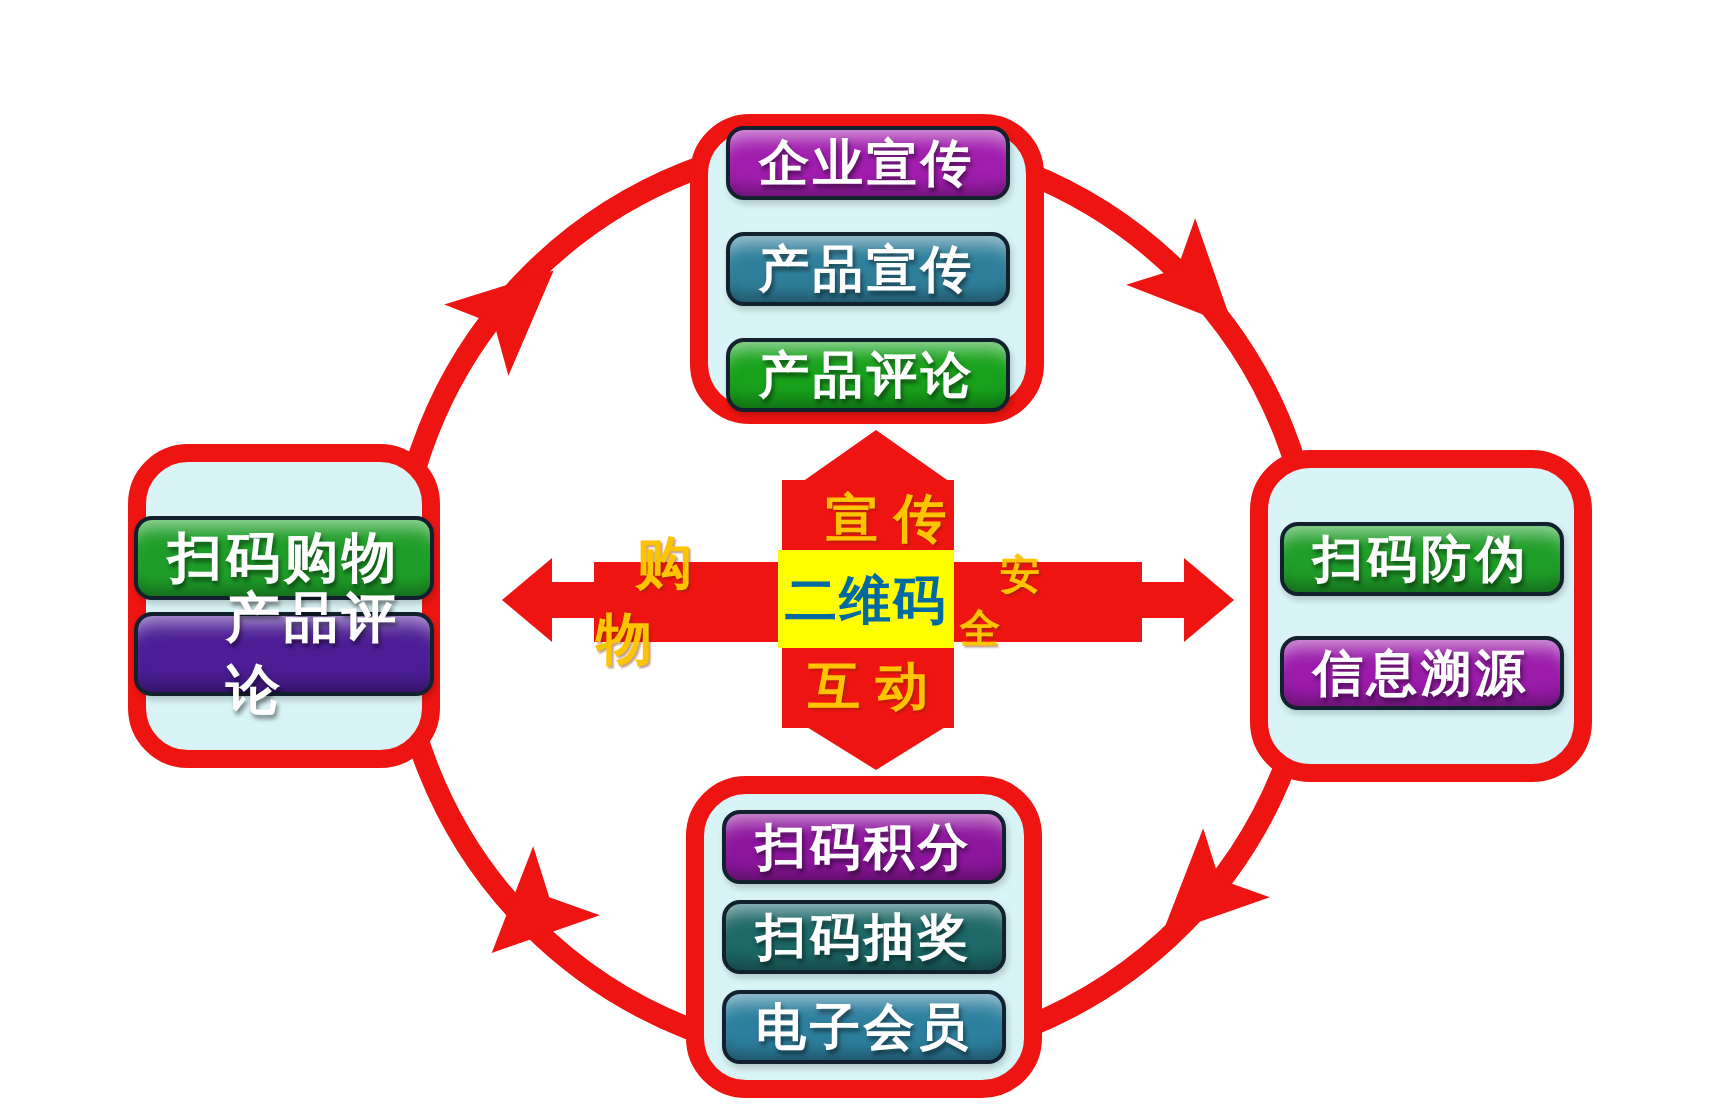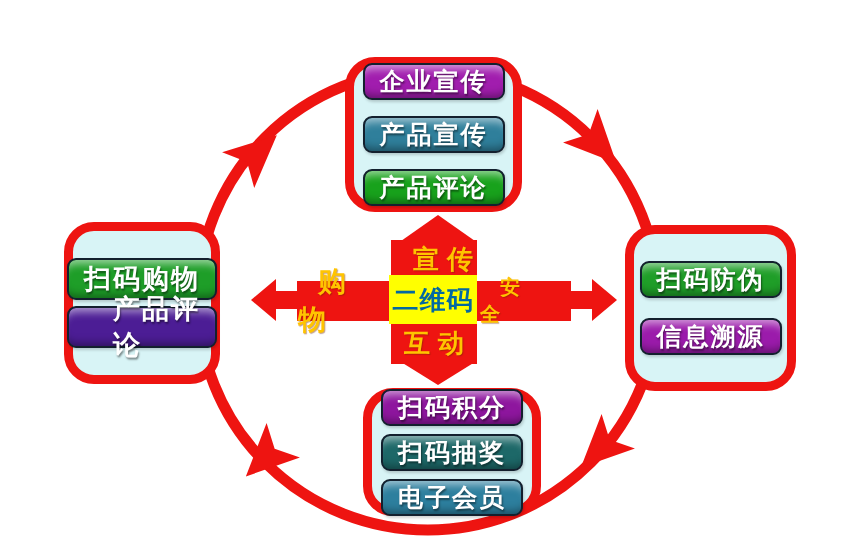--- a/index.html
+++ b/index.html
@@ -10,21 +10,21 @@
   svg.layer{position:absolute;left:0;top:0;width:859px;height:558px;}
   .ring-layer{z-index:1;}
   .cross-layer{z-index:3;}
   .gbox{
     position:absolute;z-index:2;box-sizing:border-box;
     background:#d8f4f6;border:9px solid #ee1411;border-radius:30px;
     display:flex;flex-direction:column;align-items:center;justify-content:center;
   }
   .gbox.top{left:345px;top:57px;width:177px;height:155px;gap:16px;}
   .gbox.right{left:625px;top:225px;width:171px;height:166px;gap:20px;}
-  .gbox.bottom{left:343px;top:388px;width:178px;height:128px;gap:8px;margin-left:20px;}
+  .gbox.bottom{left:343px;top:388px;width:178px;height:161px;gap:8px;}
   .gbox.left{left:64px;top:222px;width:156px;height:162px;gap:6px;}
   .pill{
     box-sizing:border-box;width:142px;height:37px;border-radius:9px;
     border:2px solid #13202e;color:#ffffff;font-weight:700;font-size:25px;
     display:flex;align-items:center;justify-content:center;letter-spacing:2px;
     text-shadow:1px 2px 2px rgba(0,0,0,.45);
     box-shadow:inset 0 11px 9px -7px rgba(255,255,255,.55),
                inset 0 -11px 9px -8px rgba(0,0,0,.38),
                1px 2px 3px rgba(0,0,0,.18);
   }

